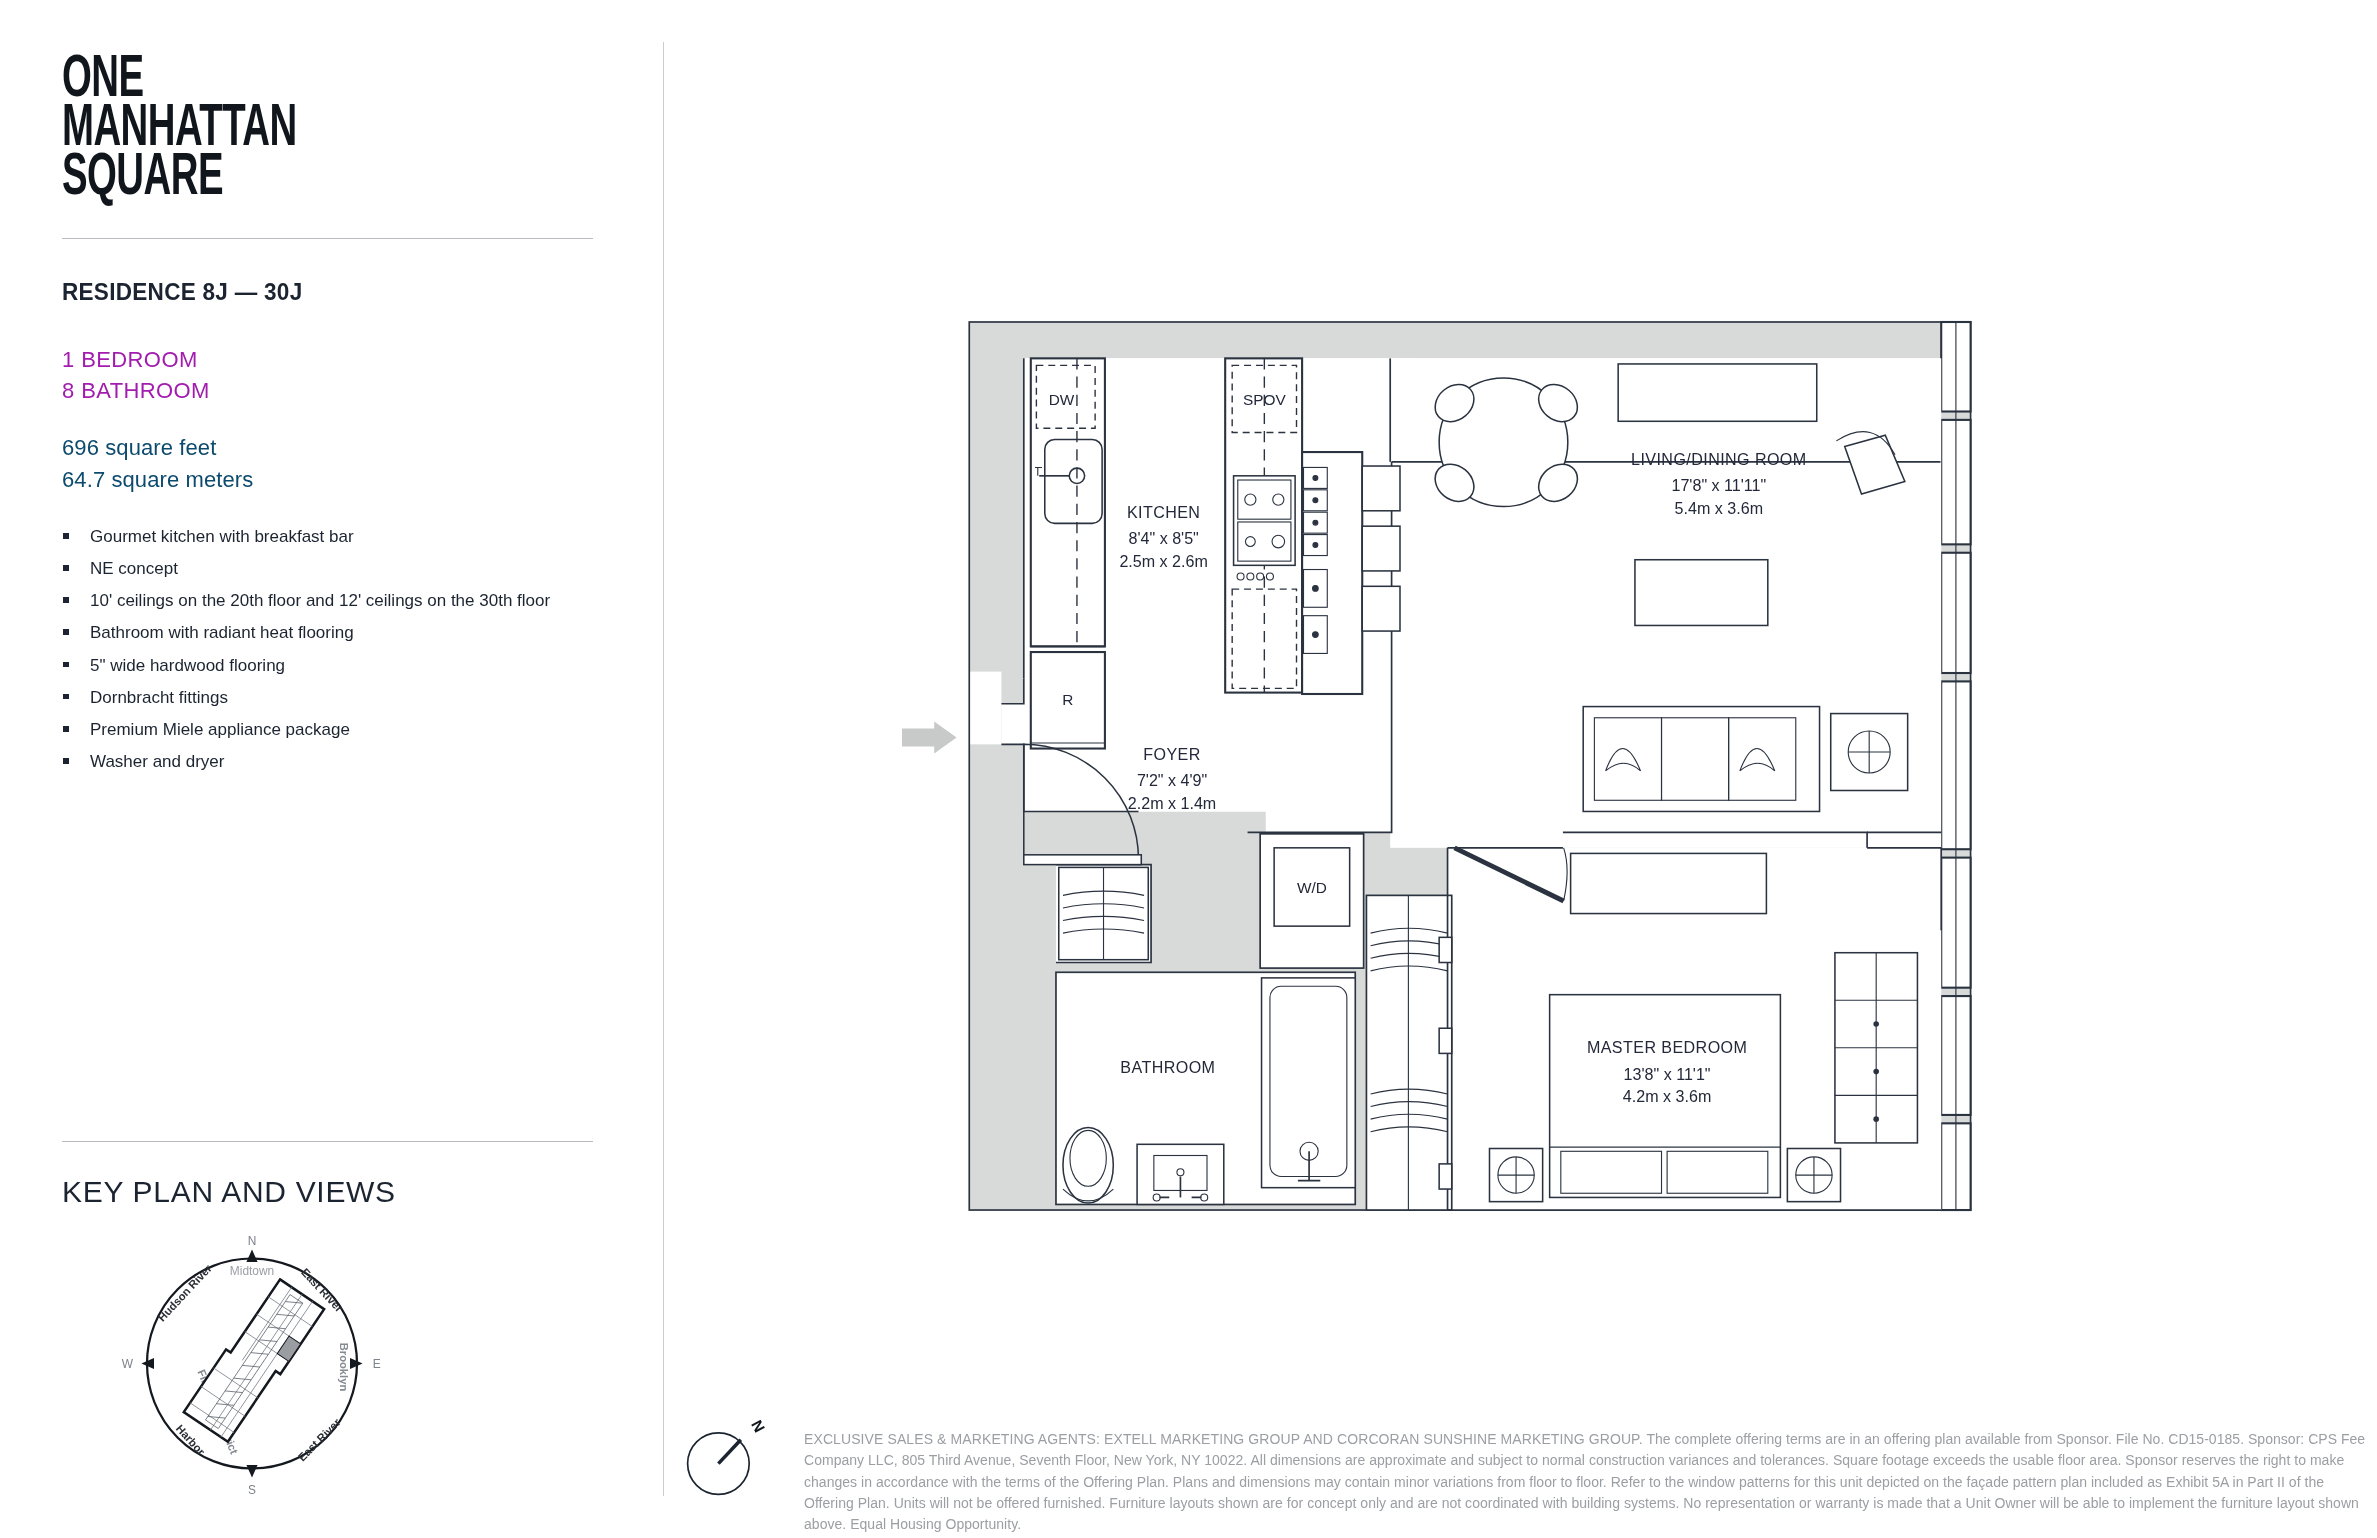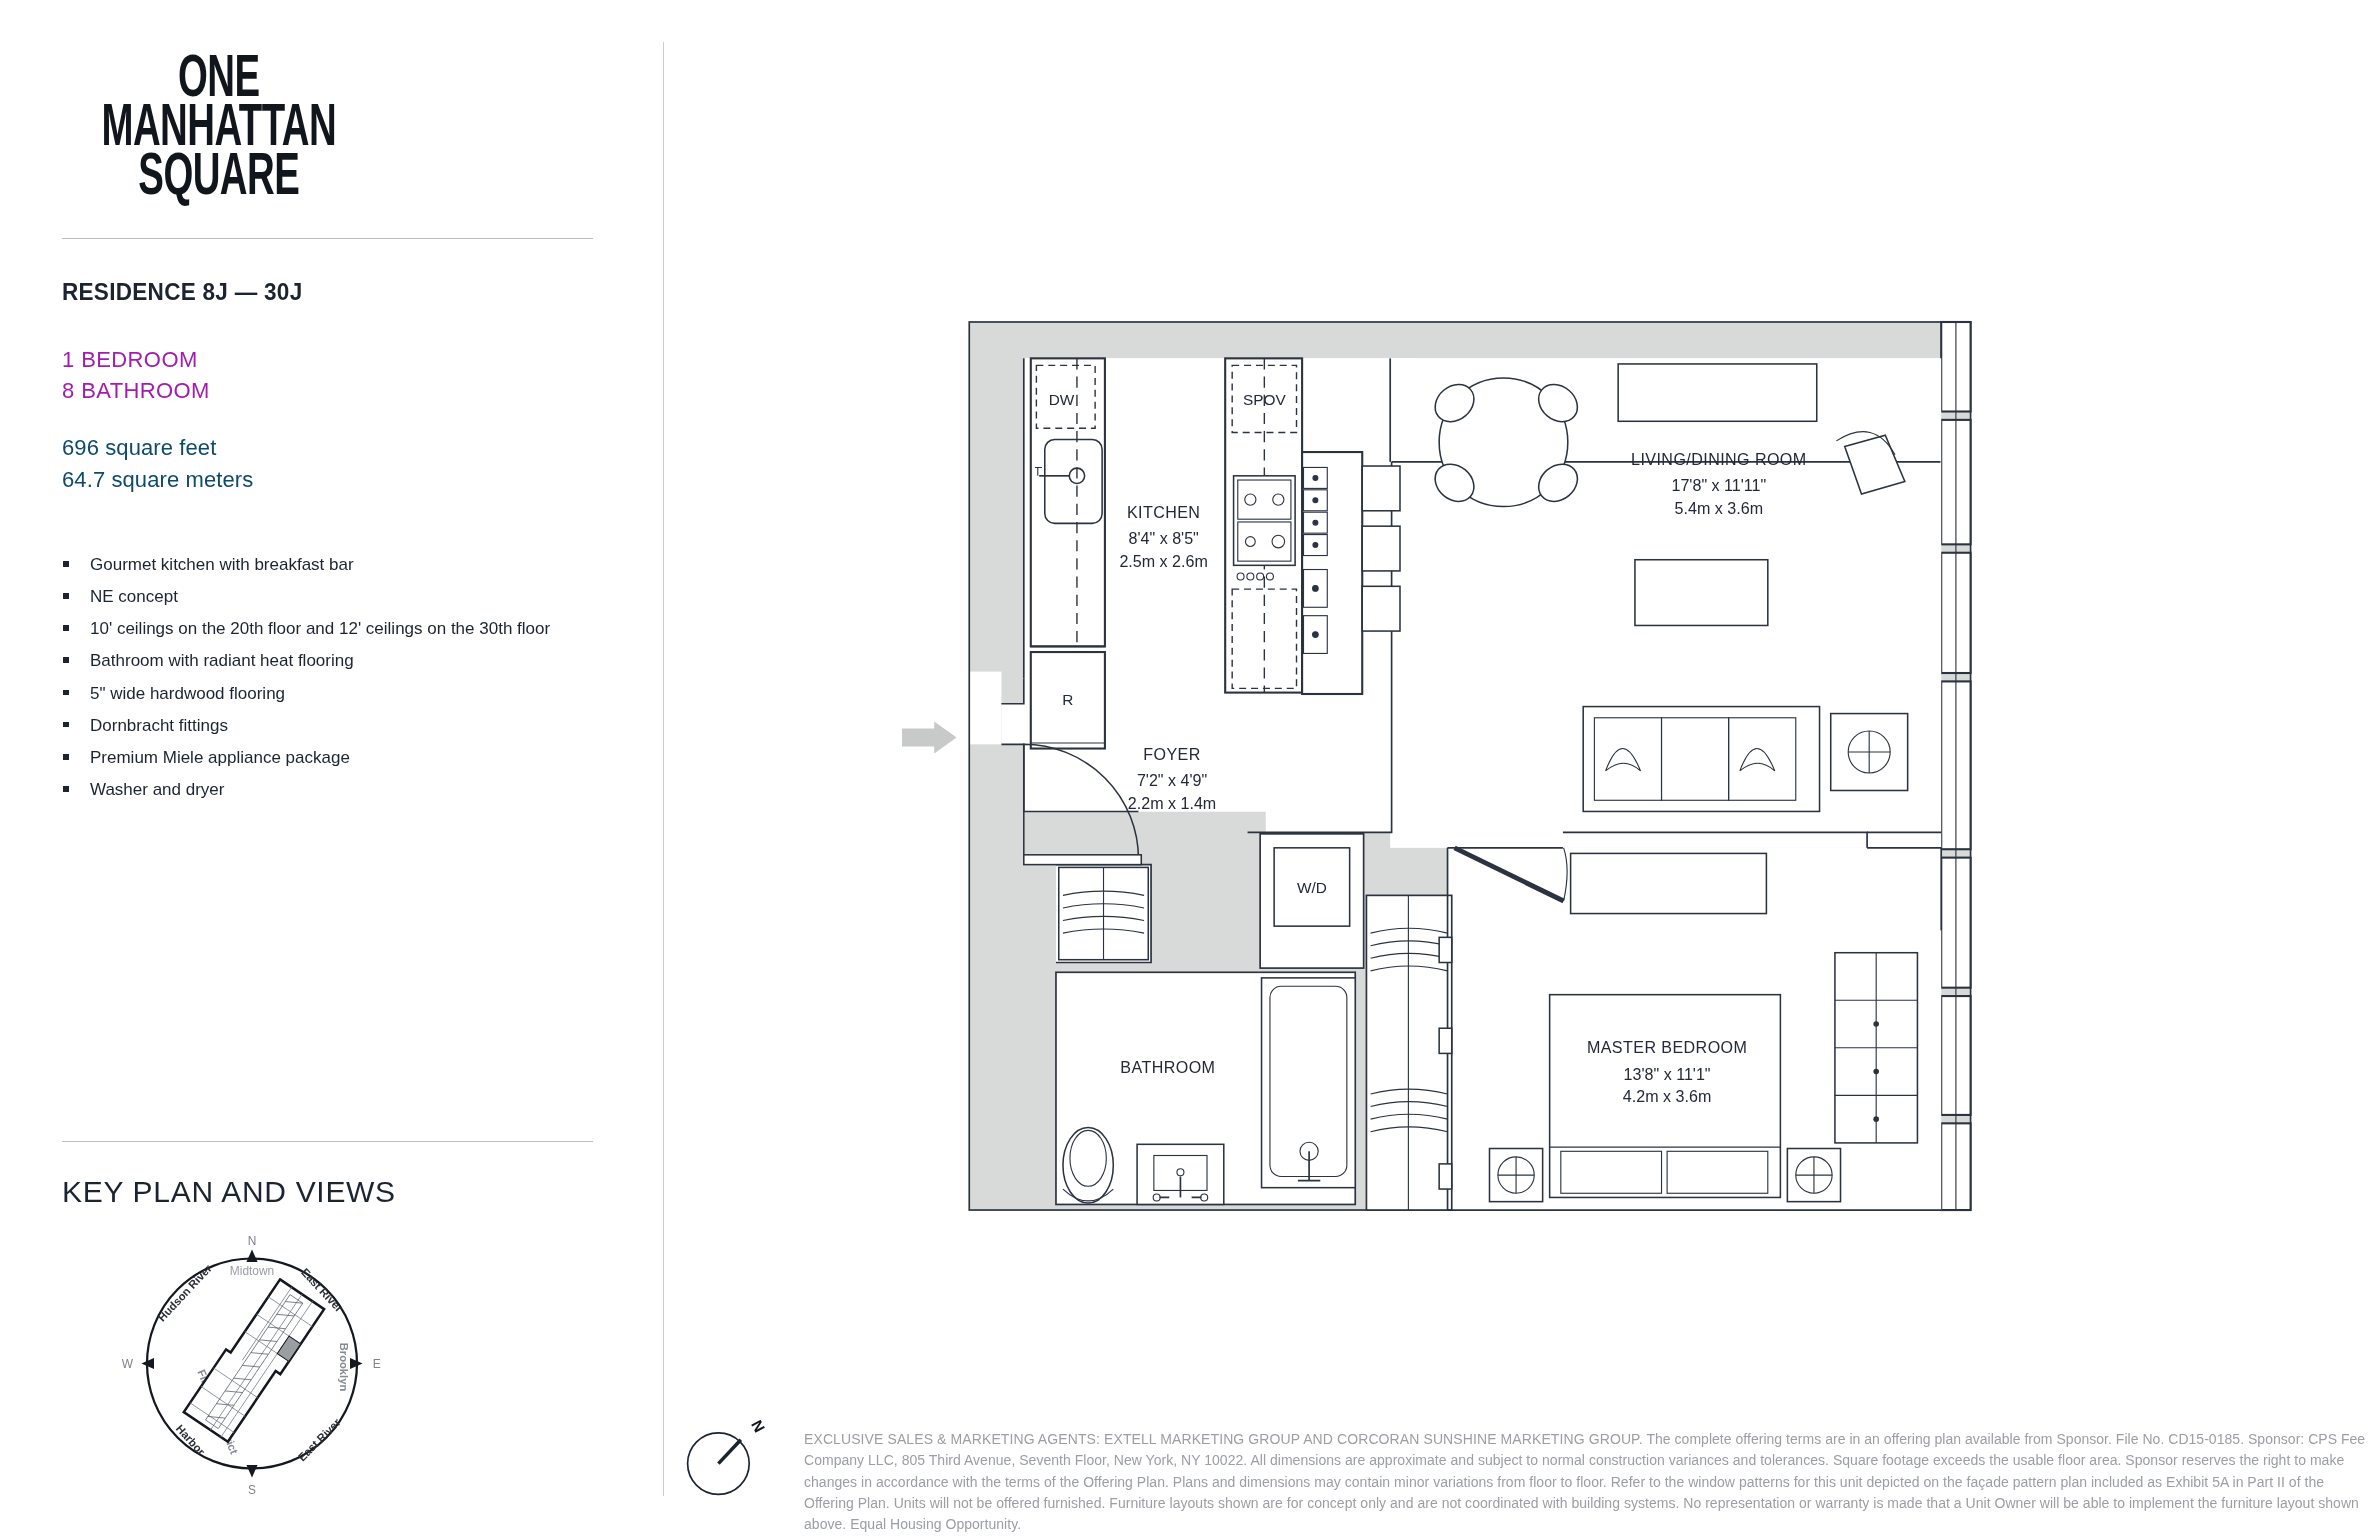--- a/index.html
+++ b/index.html
@@ -22,21 +22,20 @@
     left: 0; top: 0;
     width: 657px;
     height: 1538px;
   }
 
   #brand-logo {
     position: absolute;
     left: 62px;
     top: 50px;
     width: 392px;
-    text-align: center;
   }
   #brand-logo .logo-line {
     display: block;
     font-family: "Liberation Sans", sans-serif;
     font-weight: bold;
     font-size: 48px;
     line-height: 0.92;
     letter-spacing: -0.7px;
     color: #11161d;
     transform: scaleX(0.80) scaleY(1.22);
@@ -82,21 +81,21 @@
     top: 432px;
     font-size: 22px;
     line-height: 1.45;
     letter-spacing: 0.1px;
     color: #0c4a6e;
   }
 
   #feature-list {
     position: absolute;
     left: 62px;
-    top: 552px;
+    top: 524px;
     width: 517px;
     list-style: none;
     margin: 0;
     padding: 0;
   }
   #feature-list li {
     position: relative;
     padding-left: 28px;
     font-size: 17px;
     line-height: 1.48;

